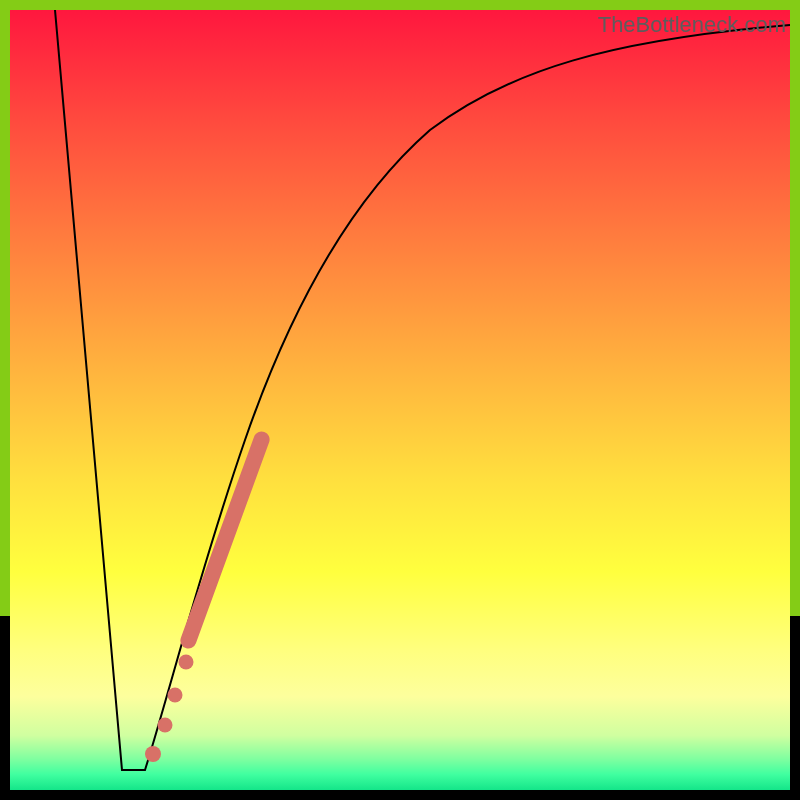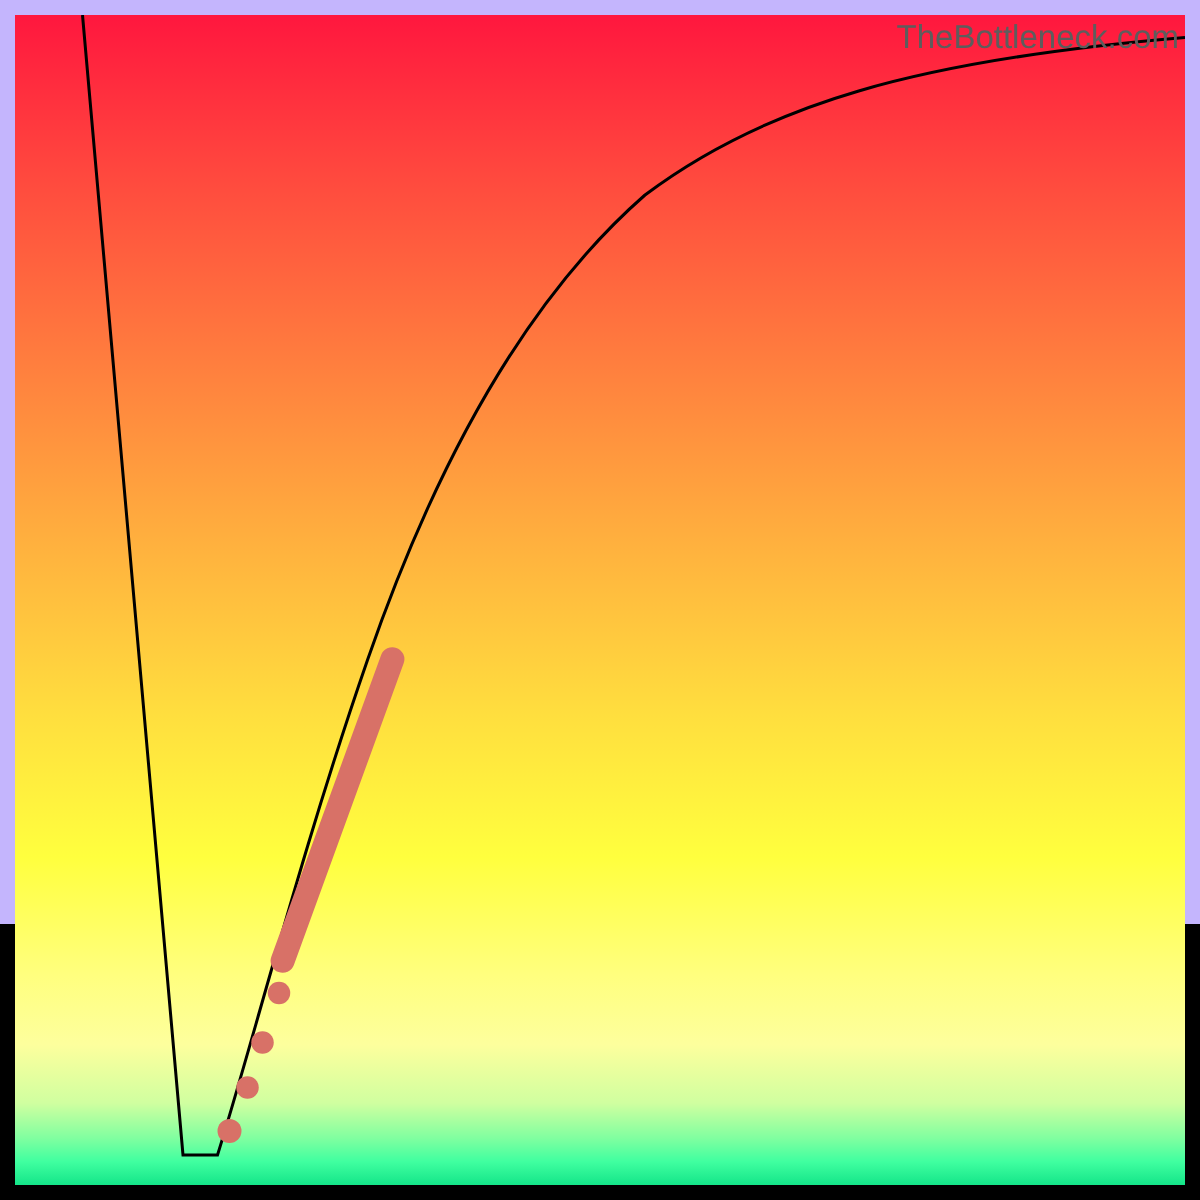--- a/index.html
+++ b/index.html
@@ -1,21 +1,21 @@
 <!DOCTYPE html>
 <html><head>
   <meta charset="utf-8">
   <style>
     * { margin: 0; padding: 0; box-sizing: border-box; }
     body { width: 800px; height: 800px; overflow: hidden; background: #000; }
     .chart-container {
       position: relative;
       width: 800px;
       height: 616px;
-      background: #c4b5fd;
+      background: #84cc16;
     }
     .plot-area {
       position: absolute;
       top: 10px;
       left: 10px;
       width: 780px;
       height: 780px;
       background: linear-gradient(to bottom,
         #ff173e 0%,
         #ff4d3e 15%,

